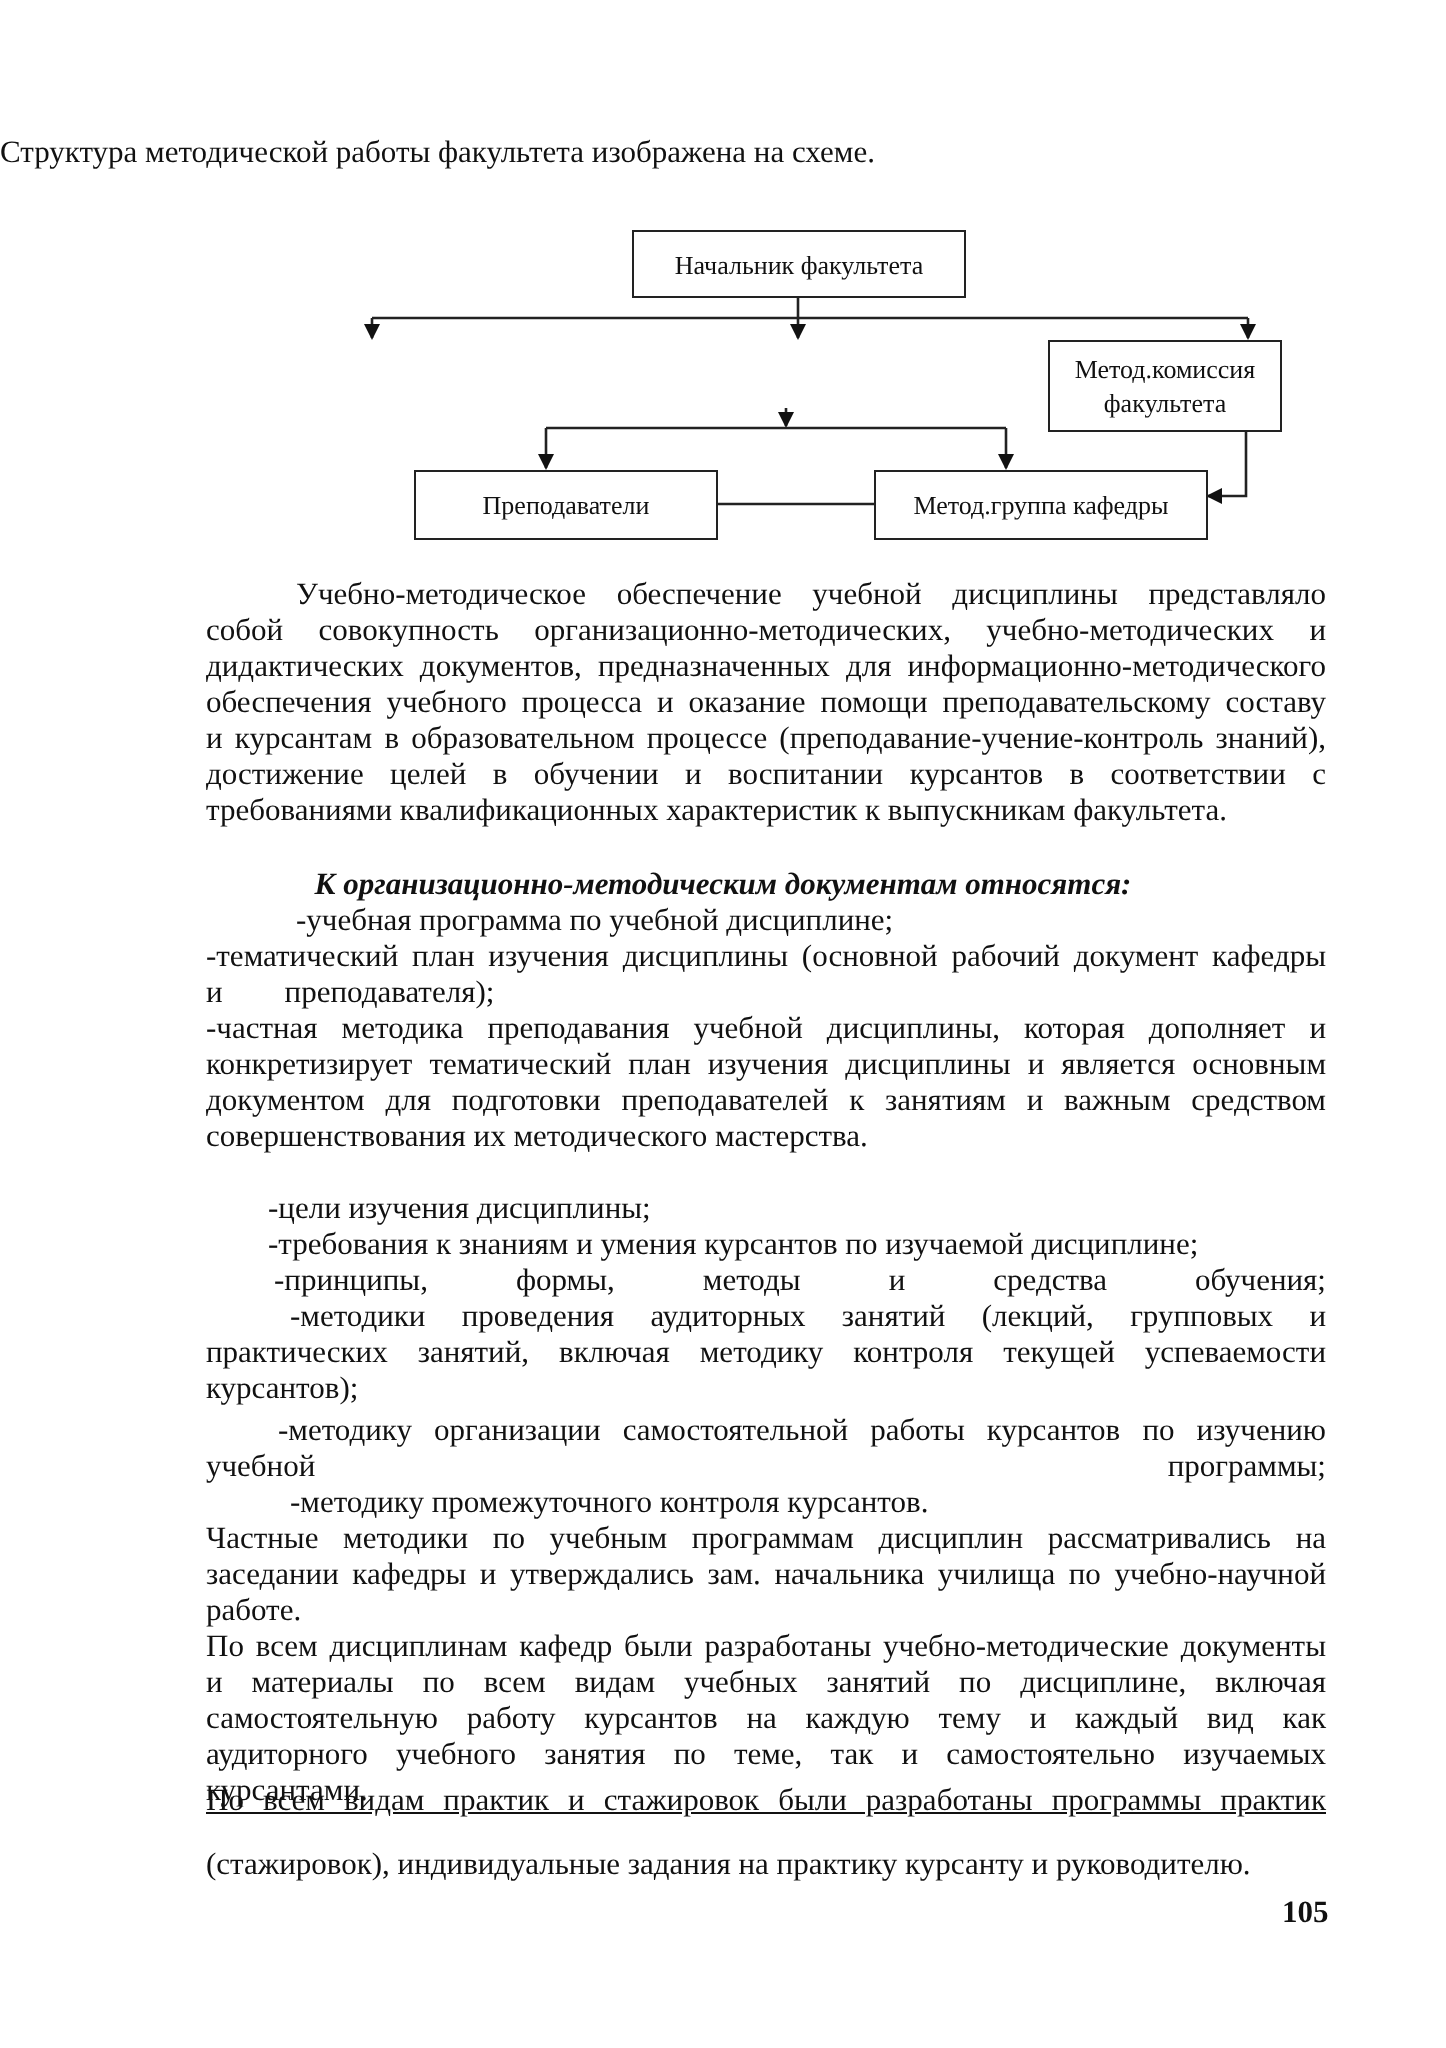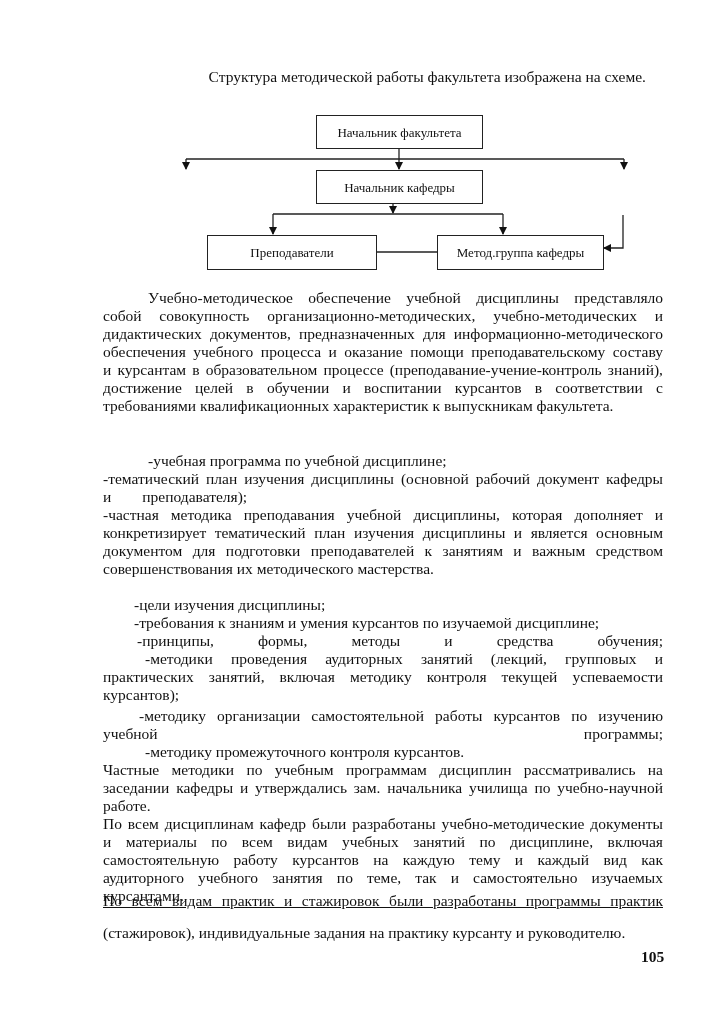--- a/index.html
+++ b/index.html
@@ -1,19 +1,19 @@
 <!DOCTYPE html>
 <html><head>
 <meta charset="utf-8">
 <style>
   html, body { margin: 0; padding: 0; background: #ffffff; }
   body { width: 723px; height: 1024px; position: relative; overflow: hidden;
          font-family: "Liberation Serif", "DejaVu Serif", serif; color: #111; }
   .page { position: absolute; left: 0; top: 0; width: 723px; height: 1024px; background: #fff; }
-  .caption { position: absolute; left: 0; width: 646px; top: 68px; text-align: right; font-size: 15.5px; }
+  .caption { position: absolute; left: 0; width: 646px; top: 68px; text-align: left; font-size: 15.5px; }
   .diagram { position: absolute; left: 0; top: 0; width: 723px; height: 290px; }
   .box { position: absolute; border: 1.3px solid #222; background: #fff; box-sizing: border-box;
          display: flex; align-items: center; justify-content: center; text-align: center;
          font-size: 13px; line-height: 17px; }
   .line { position: absolute; font-size: 15.5px; line-height: 18px; white-space: nowrap; }
   .just { position: absolute; font-size: 15.5px; line-height: 18px; text-align: justify;
           text-align-last: justify; white-space: normal; }
   .heading { position: absolute; left: 0; width: 723px; text-align: center; font-weight: bold;
              font-style: italic; font-size: 15.5px; line-height: 18px; }
   .pagenum { position: absolute; left: 641px; top: 948px; font-size: 15.5px; font-weight: bold; }
@@ -48,41 +48,43 @@
 
         <polyline points="623,215 623,248 604,248" marker-end="url(#arr)"></polyline>
 
         <line x1="437" y1="252" x2="351" y2="252" marker-end="url(#arr)"></line>
       </g>
     </svg>
 
     <div class="box" style="left:316px; top:115px; width:167px; height:34px;">
       <span>Начальник факультета</span>
     </div>
-    <div class="box" style="left:316px; top:170px; width:167px; height:34px;">
-      <span>Начальник кафедры</span>
+    <div class="box" style="left:524px; top:170px; width:117px; height:46px; flex-direction:column;">
+      <span>Метод.комиссия</span>
+      <span>факультета</span>
     </div>
-    <div class="box" style="left:207px; top:235px; width:170px; height:35px;">
+    <div class="box" style="left:207px; top:235px; width:152px; height:35px;">
       <span>Преподаватели</span>
     </div>
     <div class="box" style="left:437px; top:235px; width:167px; height:35px;">
       <span>Метод.группа кафедры</span>
     </div>
   </div>
 
   <div>
     <div class="just" style="left:148px; top:289px; width:515px;">Учебно-методическое обеспечение учебной дисциплины представляло</div>
     <div class="just" style="left:103px; top:307px; width:560px;">собой совокупность организационно-методических, учебно-методических и</div>
     <div class="just" style="left:103px; top:325px; width:560px;">дидактических документов, предназначенных для информационно-методического</div>
     <div class="just" style="left:103px; top:343px; width:560px;">обеспечения учебного процесса и оказание помощи преподавательскому составу</div>
     <div class="just" style="left:103px; top:361px; width:560px;">и курсантам в образовательном процессе (преподавание-учение-контроль знаний),</div>
     <div class="just" style="left:103px; top:379px; width:560px;">достижение целей в обучении и воспитании курсантов в соответствии с</div>
     <div class="line" style="left:103px; top:397px;">требованиями квалификационных характеристик к выпускникам факультета.</div>
   </div>
 
+  <div class="heading" style="top:434px;">К организационно-методическим документам относятся:</div>
 
   <div>
     <div class="line" style="left:148px; top:452px;">-учебная программа по учебной дисциплине;</div>
     <div class="just" style="left:103px; top:470px; width:560px;">-тематический план изучения дисциплины (основной рабочий документ кафедры</div>
     <div class="line" style="left:103px; top:488px; white-space:pre;">и        преподавателя);</div>
     <div class="just" style="left:103px; top:506px; width:560px;">-частная методика преподавания учебной дисциплины, которая дополняет и</div>
     <div class="just" style="left:103px; top:524px; width:560px;">конкретизирует тематический план изучения дисциплины и является основным</div>
     <div class="just" style="left:103px; top:542px; width:560px;">документом для подготовки преподавателей к занятиям и важным средством</div>
     <div class="line" style="left:103px; top:560px;">совершенствования их методического мастерства.</div>
   </div>

